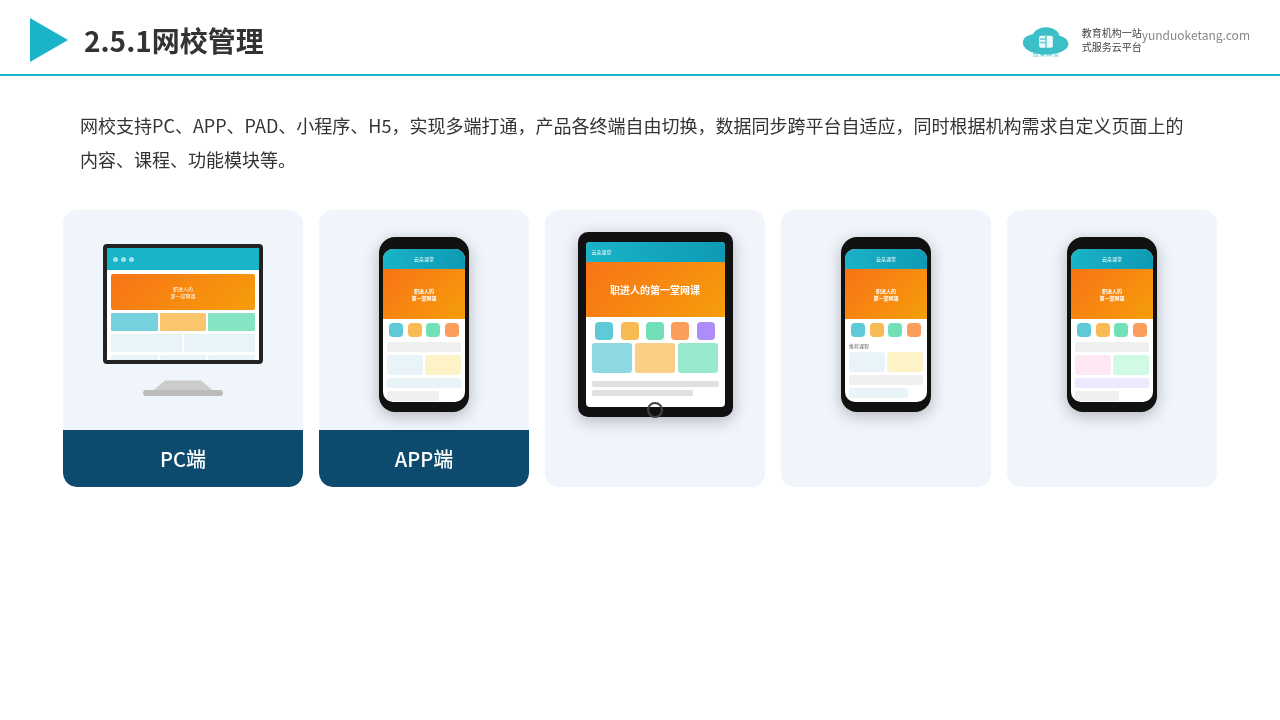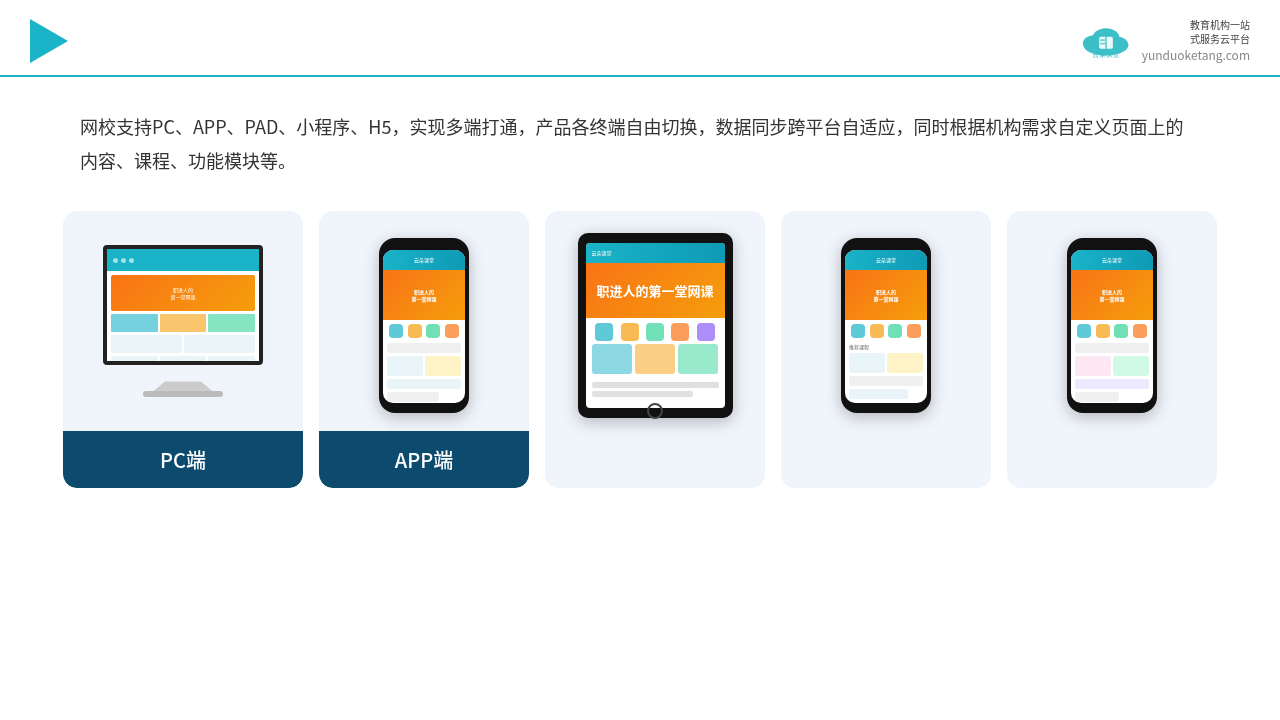--- a/index.html
+++ b/index.html
@@ -351,39 +351,42 @@
     .card-wide {
       width: 240px;
     }
   </style>
 </head>
 <body>
 
 <div class="header">
   <div class="header-left">
     <div class="play-icon"></div>
+    <div class="header-title">
+      <span>2.5.1</span><span>网校管理</span>
+    </div>
   </div>
   <div class="logo-area">
     <div class="logo-cloud">
       <svg viewBox="0 0 70 42" xmlns="http://www.w3.org/2000/svg">
 
         <ellipse cx="35" cy="26" rx="26" ry="12" fill="#3dbfc8"></ellipse>
         <ellipse cx="22" cy="24" rx="14" ry="10" fill="#3dbfc8"></ellipse>
         <ellipse cx="48" cy="25" rx="13" ry="9" fill="#3dbfc8"></ellipse>
         <ellipse cx="35" cy="18" rx="16" ry="12" fill="#3dbfc8"></ellipse>
 
         <rect x="27" y="16" width="16" height="14" rx="2" fill="white" opacity="0.9"></rect>
         <line x1="35" y1="16" x2="35" y2="30" stroke="#3dbfc8" stroke-width="1.5"></line>
         <rect x="28" y="19" width="6" height="2" rx="0.5" fill="#3dbfc8" opacity="0.7"></rect>
         <rect x="28" y="23" width="6" height="2" rx="0.5" fill="#3dbfc8" opacity="0.7"></rect>
 
         <text x="35" y="40" text-anchor="middle" font-size="8" fill="#3dbfc8" font-family="Microsoft YaHei, sans-serif">云朵课堂</text>
       </svg>
     </div>
-    <div style="display:flex;flex-direction:column;align-items:flex-end;">
+    <div style="display:flex;flex-direction:row;align-items:flex-start;">
       <div class="logo-text-right" style="font-size:10px;color:#444;line-height:1.4;">教育机构一站<br>式服务云平台</div>
       <div class="logo-domain">yunduoketang.com</div>
     </div>
   </div>
 </div>
 
 <div class="description">
   <span>网校支持PC、APP、PAD、小程序、H5，实现多端打通，产品各终端自由切换，数据同步跨平台自适应，同时根据机构需求自定义页面上的内容、课程、功能模块等。</span>
 </div>
 
@@ -462,21 +465,21 @@
   </div>
 
   <div class="card" style="width:220px;">
     <div class="card-image-area">
       <div class="tablet-mockup">
         <div class="tablet-screen">
           <div class="tablet-screen-header">
             <span style="font-size:5px;">云朵课堂</span>
           </div>
           <div class="tablet-banner">
-            <div style="font-size:13px;color:white;font-weight:bold;text-align:center;">职进人的第一堂网课</div>
+            <div style="font-size:10px;color:white;font-weight:bold;text-align:center;">职进人的第一堂网课</div>
           </div>
           <div class="tablet-icons-row">
             <div class="tablet-icon" style="background:#1ab3c8;opacity:0.7;"></div>
             <div class="tablet-icon" style="background:#f59e0b;opacity:0.7;"></div>
             <div class="tablet-icon" style="background:#34d399;opacity:0.7;"></div>
             <div class="tablet-icon" style="background:#f97316;opacity:0.7;"></div>
             <div class="tablet-icon" style="background:#8b5cf6;opacity:0.7;"></div>
           </div>
           <div class="tablet-courses">
             <div class="tablet-course-card" style="background:#1ab3c8;opacity:0.5;"></div>

